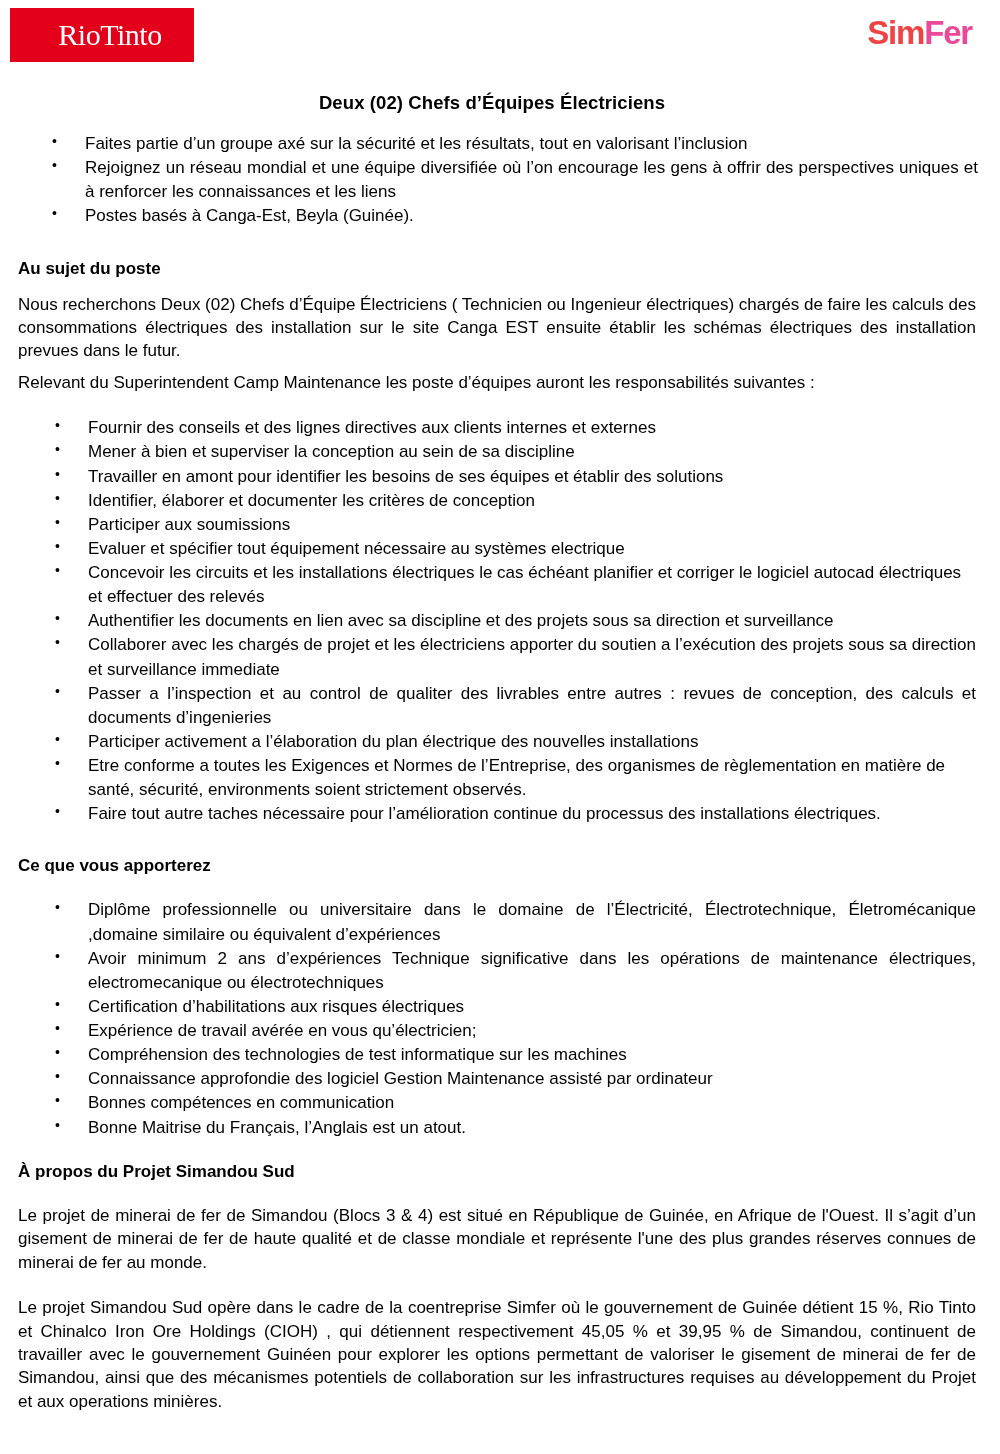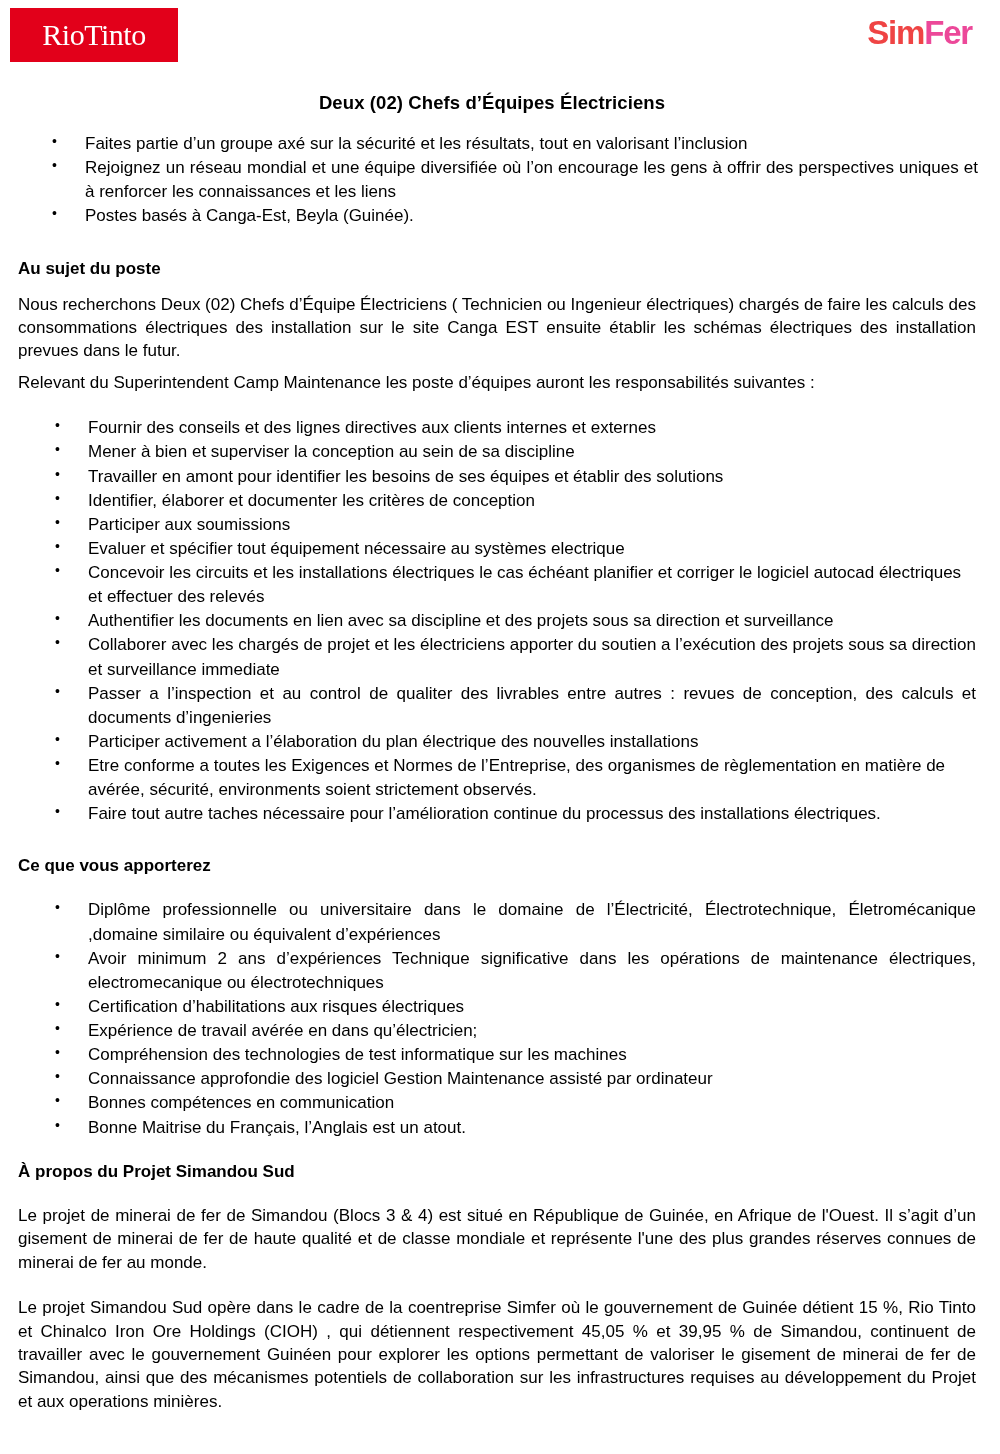--- a/index.html
+++ b/index.html
@@ -30,20 +30,21 @@
   .riotinto-logo {
     position: absolute;
     left: 10px;
     top: 8px;
     width: 168px;
     height: 54px;
     background: #E2001A;
     display: flex;
     align-items: center;
     justify-content: center;
+    padding-left: 16px;
   }
   .riotinto-logo .wordmark {
     font-family: "Liberation Serif", serif;
     font-size: 30px;
     color: #ffffff;
     letter-spacing: -0.5px;
     line-height: 1;
     white-space: nowrap;
   }
   .simfer-logo {
@@ -167,35 +168,35 @@
     <li class="nojust">Mener à bien et superviser la conception au sein de sa discipline</li>
     <li class="nojust">Travailler en amont pour identifier les besoins de ses équipes et établir des solutions</li>
     <li class="nojust">Identifier, élaborer et documenter les critères de conception</li>
     <li class="nojust">Participer aux soumissions</li>
     <li class="nojust">Evaluer et spécifier tout équipement nécessaire au systèmes electrique</li>
     <li class="nojust">Concevoir les circuits et les installations électriques le cas échéant planifier et corriger le logiciel autocad électriques et effectuer des relevés</li>
     <li class="nojust">Authentifier les documents en lien avec sa discipline et des projets sous sa direction et surveillance</li>
     <li>Collaborer avec les chargés de projet et les électriciens apporter du soutien a l’exécution des projets sous sa direction et surveillance immediate</li>
     <li>Passer a l’inspection et au control de qualiter des livrables entre autres : revues de conception, des calculs et documents d’ingenieries</li>
     <li class="nojust">Participer activement a l’élaboration du plan électrique des nouvelles installations</li>
-    <li class="nojust">Etre conforme a toutes  les Exigences et Normes de l’Entreprise, des organismes de règlementation en matière de avérée, sécurité, environments soient strictement observés.</li>
+    <li class="nojust">Etre conforme a toutes  les Exigences et Normes de l’Entreprise, des organismes de règlementation en matière de santé, sécurité, environments soient strictement observés.</li>
     <li>Faire tout autre taches nécessaire pour l’amélioration continue du processus des installations électriques.</li>
   </ul>
 
   <div class="spacer-lg"></div>
 
   <div class="section-heading">Ce que vous apporterez</div>
 
   <div class="spacer-md"></div>
 
   <ul class="bullets deep-list">
     <li>Diplôme professionnelle ou universitaire dans le domaine de l’Électricité, Électrotechnique, Életromécanique ,domaine similaire ou  équivalent d’expériences</li>
     <li>Avoir minimum 2 ans d’expériences Technique significative dans les opérations de maintenance électriques, electromecanique ou électrotechniques</li>
     <li class="nojust">Certification d’habilitations aux risques électriques</li>
-    <li class="nojust">Expérience de travail avérée en dans qu’électricien;</li>
+    <li class="nojust">Expérience de travail avérée en vous qu’électricien;</li>
     <li class="nojust">Compréhension des technologies de test informatique sur les machines</li>
     <li class="nojust">Connaissance approfondie des logiciel Gestion Maintenance assisté par ordinateur</li>
     <li class="nojust">Bonnes compétences en communication</li>
     <li class="nojust">Bonne Maitrise du Français, l’Anglais est un atout.</li>
   </ul>
 
   <div class="spacer-md"></div>
 
   <div class="section-heading">À propos du Projet Simandou Sud</div>
 

